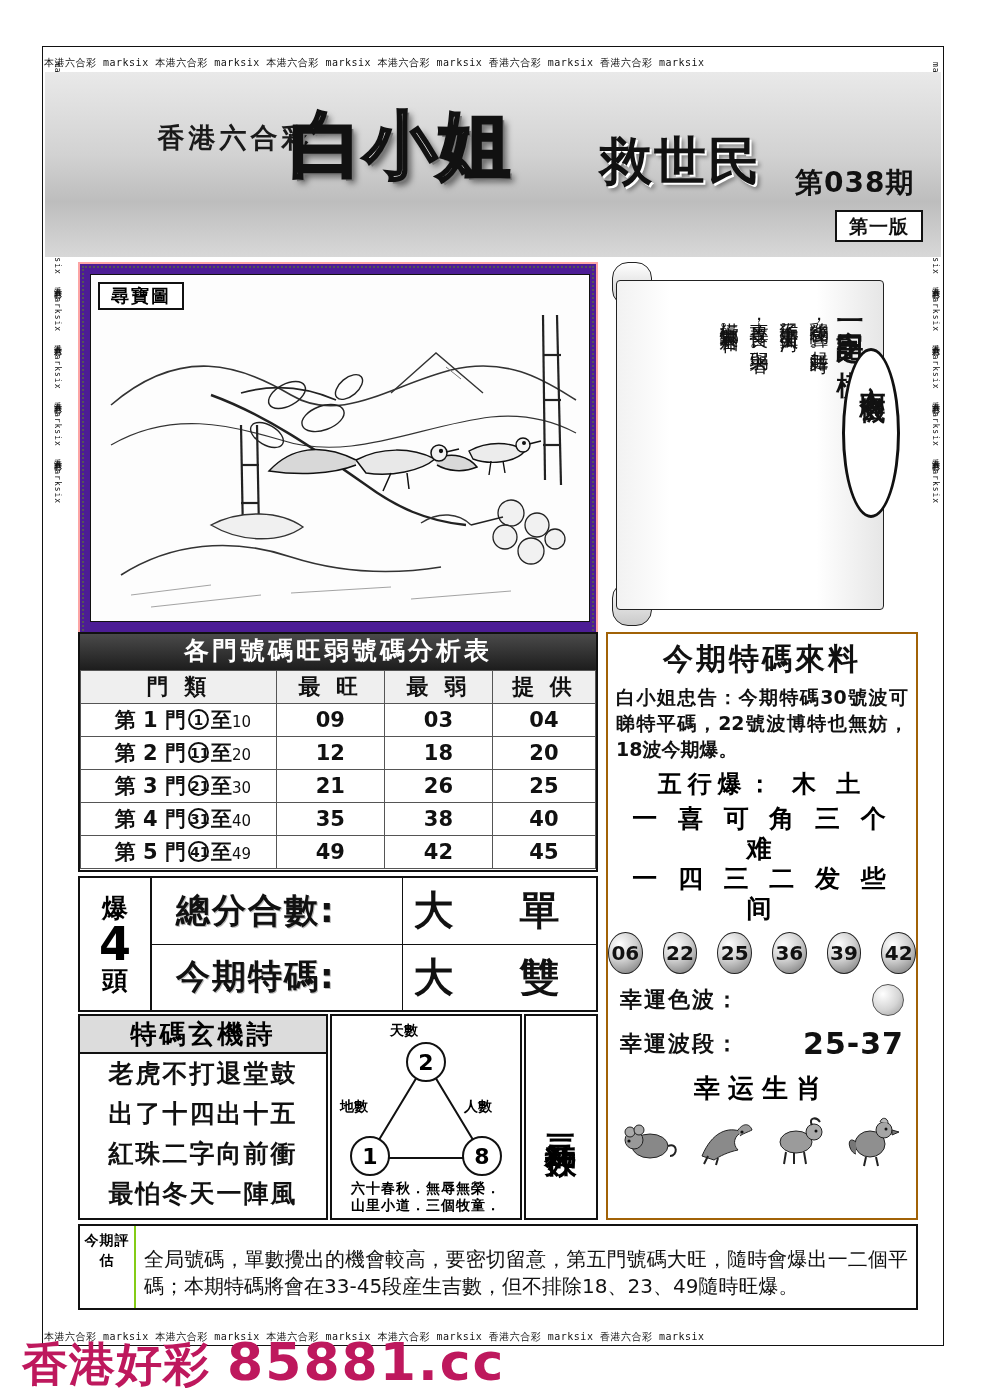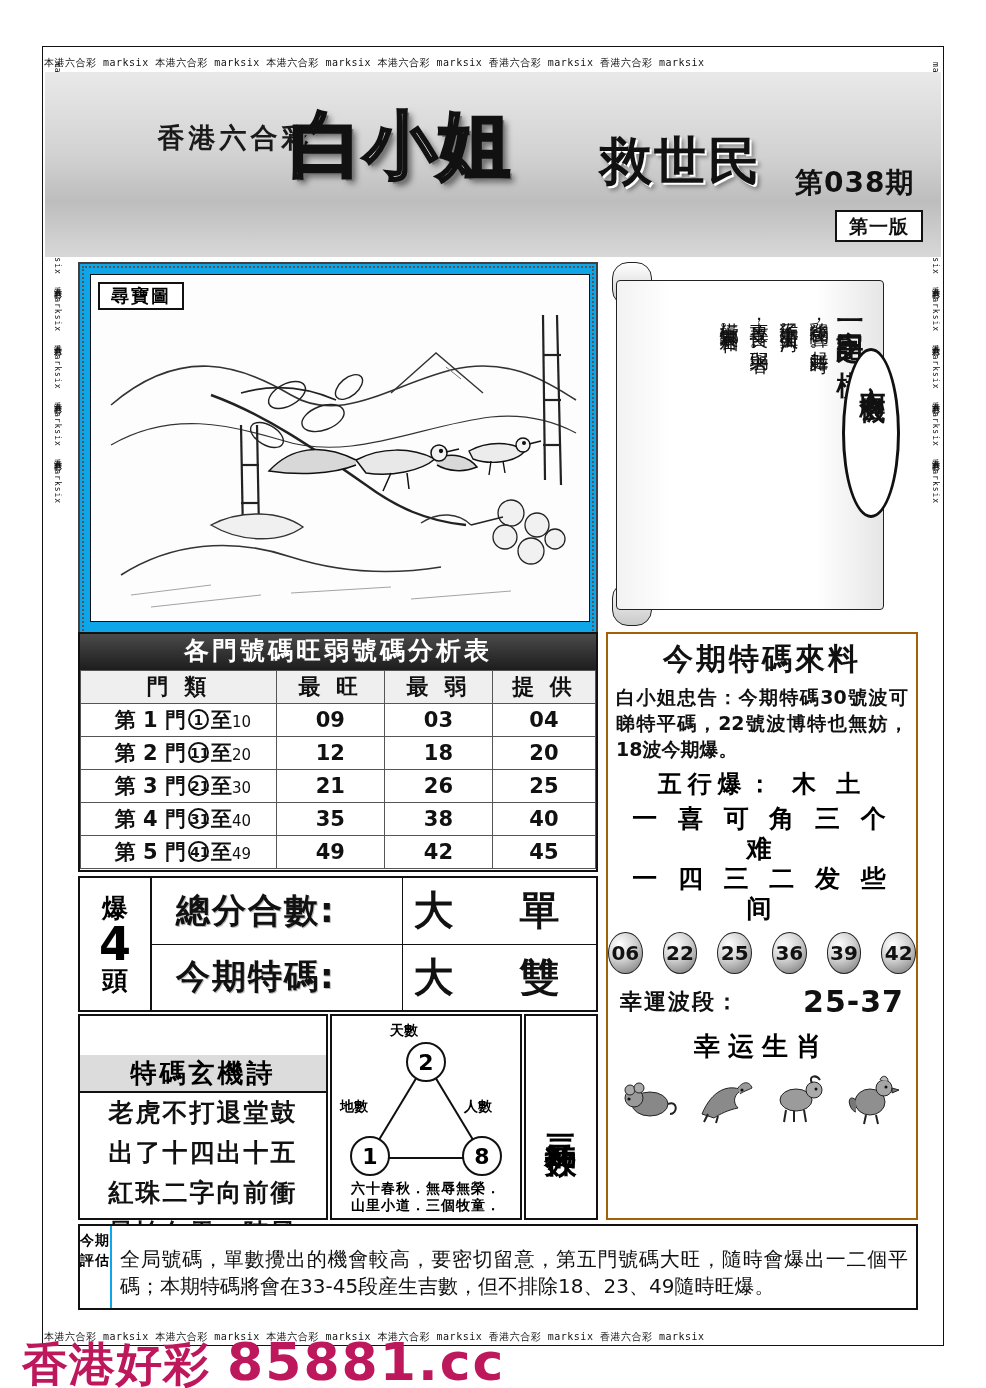--- a/index.html
+++ b/index.html
@@ -73,21 +73,21 @@
   #mast-edition {
     position:absolute; left:790px; top:138px; width:88px; height:32px;
     border:2px solid #111; background:#fff; color:#111;
     font-size:19px; font-weight:bold; text-align:center; line-height:28px;
     letter-spacing:1px;
   }
 
   
   #pic-panel {
     position:absolute; left:78px; top:262px; width:520px; height:416px;
-    background:#0ea5e9; border:2px solid #404040; padding:5px;
+    background:#4c1d95; border:2px solid #fca5a5; padding:5px;
   }
   #pic-inner {
     position:absolute; left:10px; top:10px; width:500px; height:348px;
     border:1px solid #111; background:#fdfdfd; overflow:hidden;
   }
   #pic-label {
     position:absolute; left:18px; top:18px; width:86px; height:28px;
     border:2px solid #111; background:#fff; text-align:center;
     font-size:18px; font-weight:bold; line-height:24px; z-index:5;
     letter-spacing:2px;
@@ -229,21 +229,20 @@
 
   
   #poem2 {
     position:absolute; left:78px; top:1014px; width:250px; height:206px;
     border:2px solid #111; background:#fff;
   }
   #poem2-head {
     height:38px; background:#dcdcdc; border-bottom:2px solid #111;
     text-align:center; font-size:26px; font-weight:bold; line-height:36px;
     letter-spacing:3px;
-    margin-top:39px;
   }
   .p2line {
     font-size:25px; font-weight:bold; text-align:center; line-height:40px;
     letter-spacing:2px; color:#111;
   }
   
   #tri {
     position:absolute; left:330px; top:1014px; width:192px; height:206px;
     border:2px solid #111; background:#fff;
   }
@@ -267,21 +266,21 @@
     font-size:32px; font-weight:bold; letter-spacing:4px;
     font-family:"DejaVu Serif","Liberation Serif",serif;
   }
 
   
   #foot {
     position:absolute; left:78px; top:1224px; width:840px; height:86px;
     border:2px solid #111; background:#fff; display:flex;
   }
   #foot-lab {
-    width:32px; border-right:2px solid #0ea5e9;
+    width:56px; border-right:2px solid #84cc16;
     font-size:14px; font-weight:bold; line-height:20px; text-align:center;
     padding-top:4px; letter-spacing:1px;
   }
   #foot-text {
     flex:1; padding:20px 8px; font-size:20px; line-height:27px;
     color:#111; text-align:justify; font-weight:normal;
   }
 
   
   #wm {
@@ -517,20 +516,24 @@
     </div>
     <div id="balls">
       <div class="ball">06</div>
       <div class="ball">22</div>
       <div class="ball">25</div>
       <div class="ball">36</div>
       <div class="ball">39</div>
       <div class="ball">42</div>
     </div>
     <div class="rowline">
+      <span>幸運色波：</span>
+      <span class="lucky-dot"></span>
+    </div>
+    <div class="rowline">
       <span>幸運波段：</span>
       <span id="band">25-37</span>
     </div>
     <div id="luck-title">幸运生肖</div>
     <div id="zodiac">
       <svg class="zod" viewBox="0 0 62 56">
         <ellipse cx="30" cy="34" rx="18" ry="12" fill="#888" stroke="#222"></ellipse>
         <circle cx="14" cy="28" r="9" fill="#999" stroke="#222"></circle>
         <circle cx="10" cy="20" r="5" fill="#aaa" stroke="#222"></circle>
         <circle cx="19" cy="18" r="5" fill="#aaa" stroke="#222"></circle>

